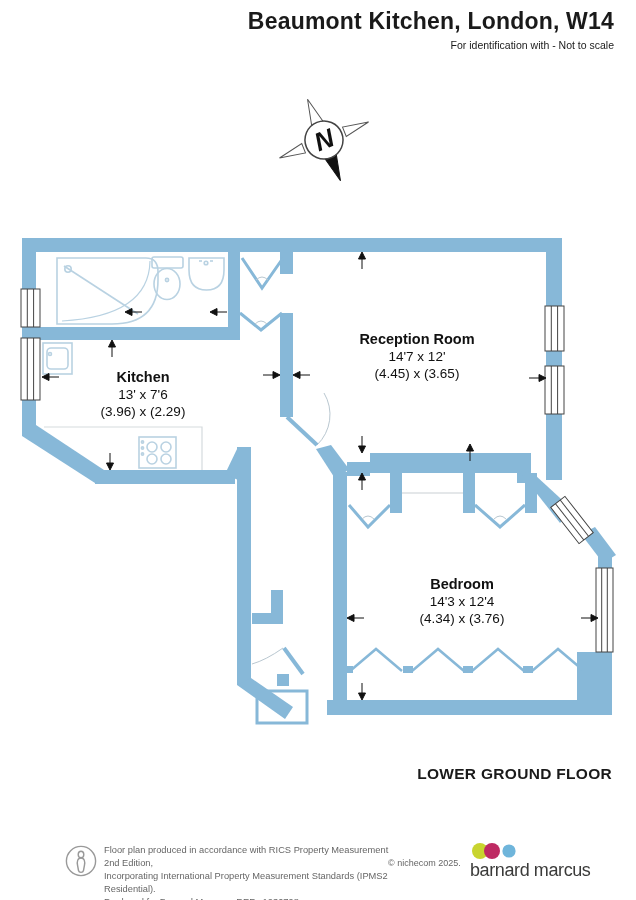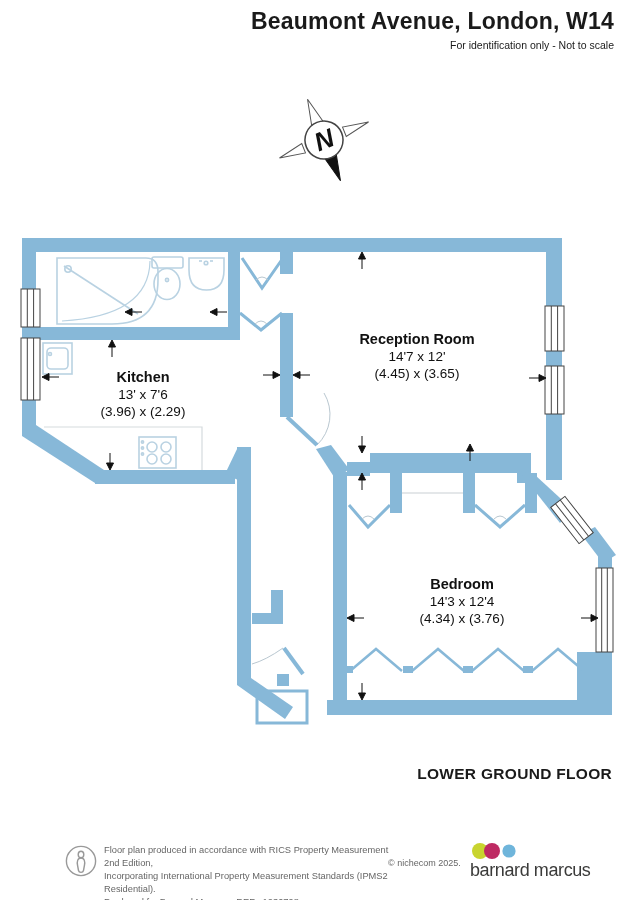--- a/index.html
+++ b/index.html
@@ -29,22 +29,22 @@
   svg text.rname{font-size:14.5px;font-weight:bold;fill:#111;}
   svg text.rdim{font-size:13.5px;fill:#111;}
   svg text.north{font-size:26px;font-weight:bold;font-style:italic;fill:#111;}
 </style>
 </head>
 <body>
 
 <div class="page">
 
   <div class="hdr">
-    <h1>Beaumont Avenue, London, W14</h1>
-    <div class="note">For identification only - Not to scale</div>
+    <h1>Beaumont Kitchen, London, W14</h1>
+    <div class="note">For identification with - Not to scale</div>
   </div>
 
   <svg class="compass" width="112" height="96" viewBox="0 0 112 96">
     <g transform="rotate(-22 56 48)">
       <path d="M56 4 L50 30 L62 30 Z" fill="#fff" stroke="#555" stroke-width="1"></path>
       <path d="M104 48 L78 43 L78 53 Z" fill="#fff" stroke="#555" stroke-width="1"></path>
       <path d="M8 48 L34 43 L34 53 Z" fill="#fff" stroke="#555" stroke-width="1"></path>
       <path d="M56 92 L50 66 L62 66 Z" fill="#111" stroke="#111" stroke-width="1"></path>
       <circle cx="56" cy="48" r="19" fill="#fff" stroke="#444" stroke-width="1.5"></circle>
       <text class="north" x="56" y="57" text-anchor="middle">N</text>

